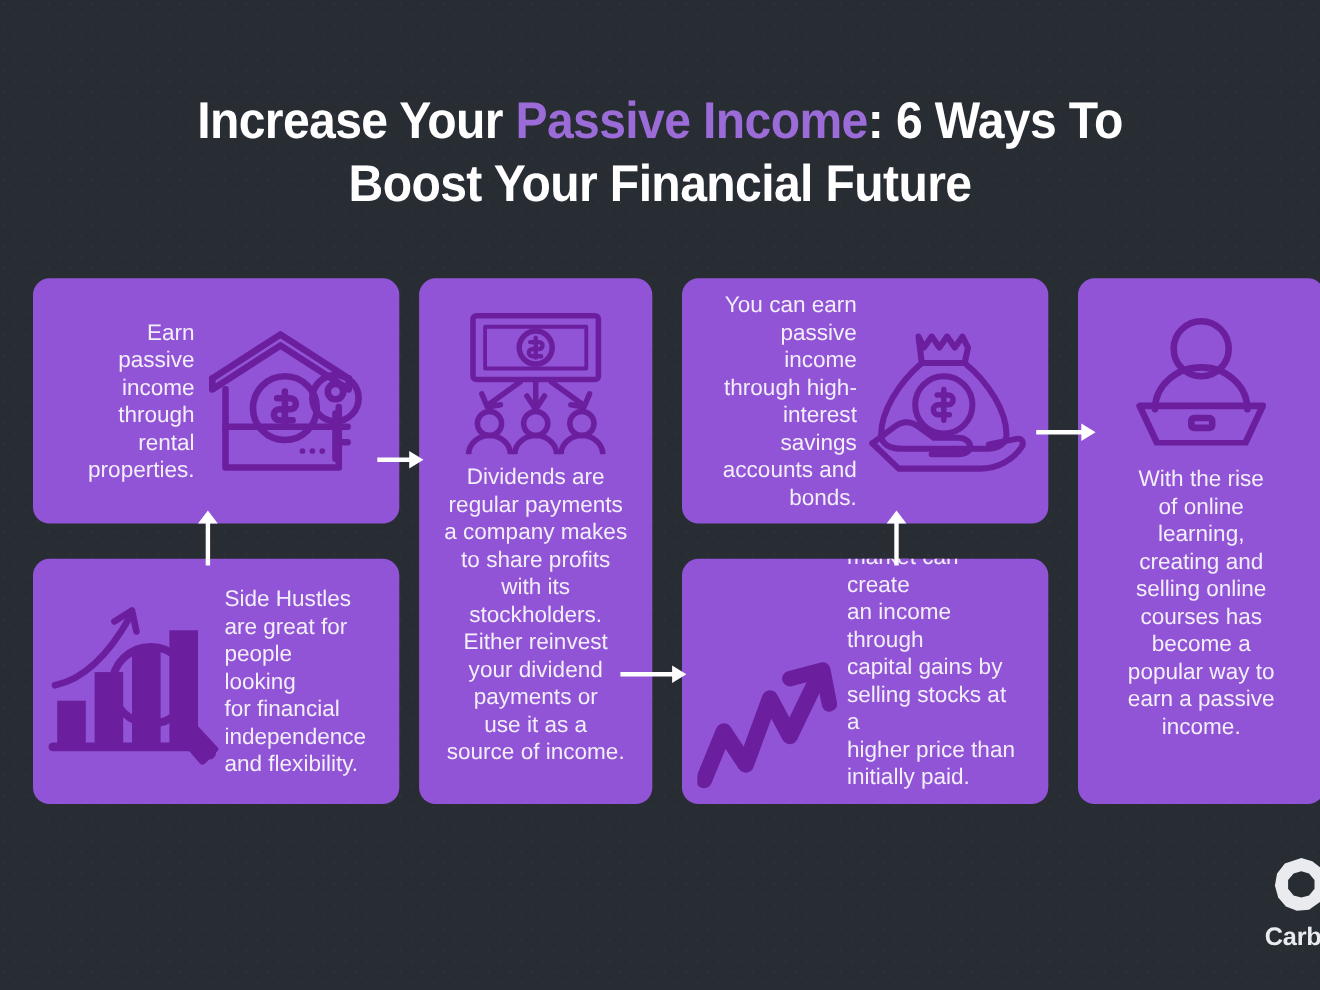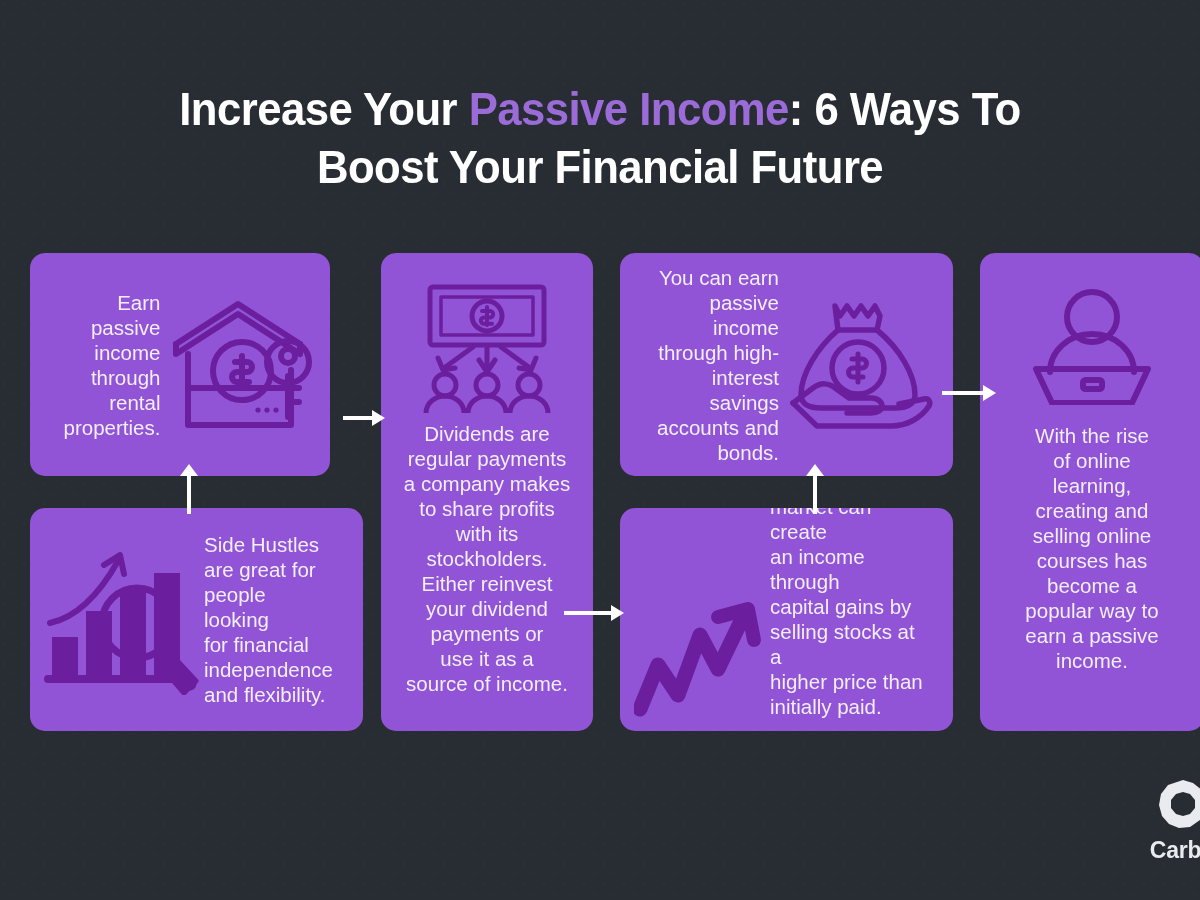--- a/index.html
+++ b/index.html
@@ -80,21 +80,21 @@
   .card-text.ta-left   { text-align: left; }
   .card-text.ta-center { text-align: center; }
 
   .card-icon {
     flex: 0 0 auto;
     display: block;
   }
   .card-icon svg { display: block; }
 
   
-  #card-rental      { left: 30px;  top: 253px; width: 300px; height: 223px; }
+  #card-rental      { left: 30px;  top: 253px; width: 333px; height: 223px; }
   #card-sidehustle  { left: 30px;  top: 508px; width: 333px; height: 223px; }
   #card-dividends   { left: 381px; top: 253px; width: 212px; height: 478px; }
   #card-savings     { left: 620px; top: 253px; width: 333px; height: 223px; }
   #card-stocks      { left: 620px; top: 508px; width: 333px; height: 223px; }
   #card-courses     { left: 980px; top: 253px; width: 224px; height: 478px; }
 
   #card-rental     .card-inner { padding: 12px 16px 12px 36px; gap: 6px; }
   #card-sidehustle .card-inner { padding: 12px 28px 12px 14px; gap: 2px; }
   #card-dividends  .card-inner { padding: 30px 10px 10px 10px; gap: 8px; }
   #card-savings    .card-inner { padding: 12px 18px 12px 32px; gap: 8px; }

